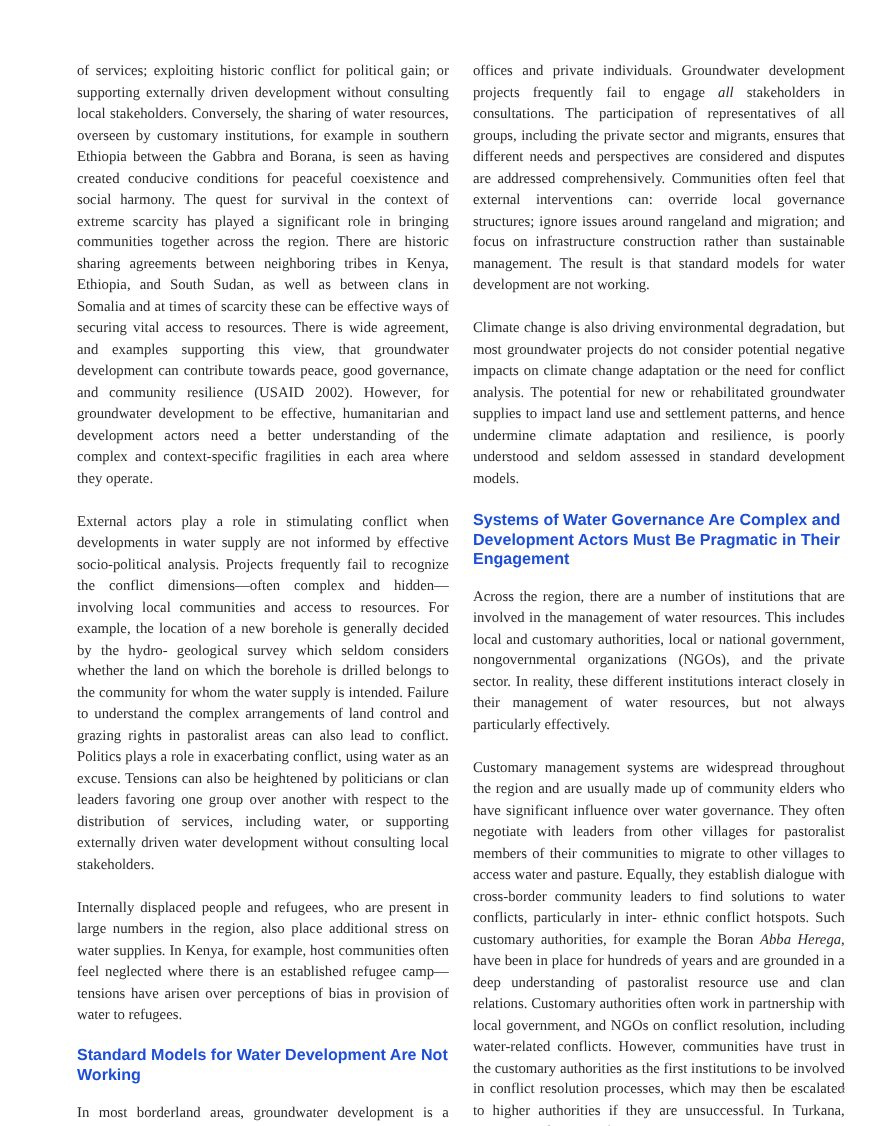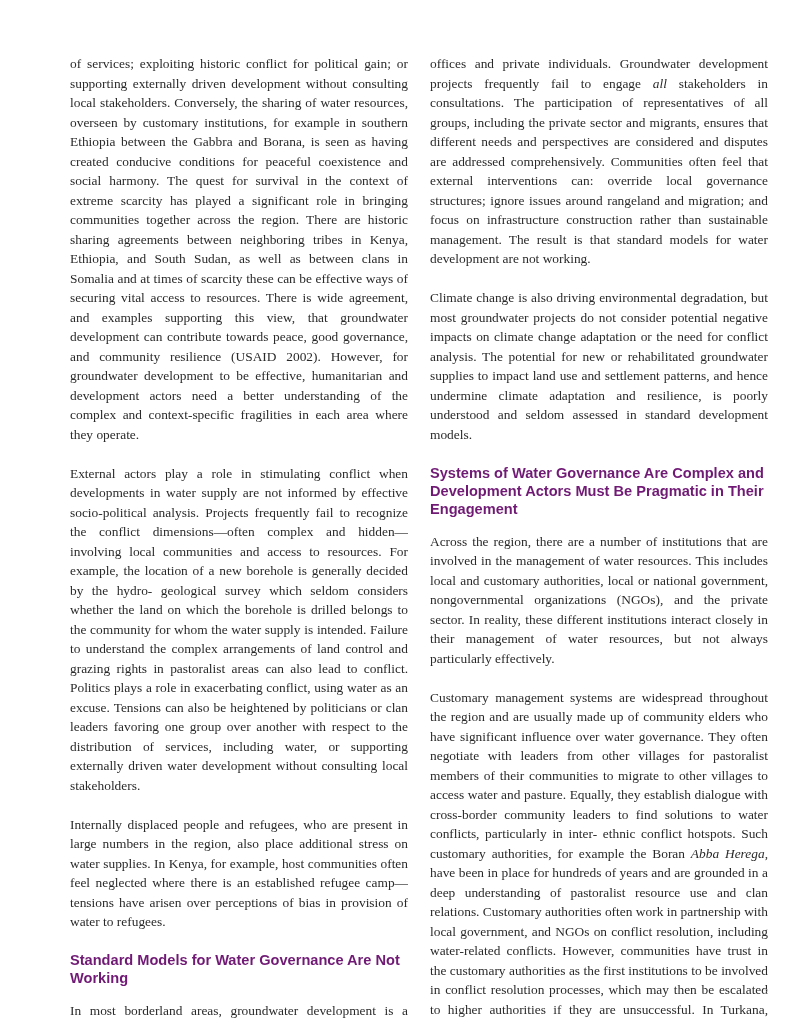--- a/index.html
+++ b/index.html
@@ -34,21 +34,21 @@
       color: #2a2a2a;
       text-align: justify;
       margin: 0 0 19.5px 0;
       hyphens: none;
     }
     h2.section {
       font-family: "Liberation Sans", "DejaVu Sans", sans-serif;
       font-weight: bold;
       font-size: 14.6px;
       line-height: 18px;
-      color: #701a75;
+      color: #1d4ed8;
       margin: 4px 0 14px 0;
     }
     .footer {
       position: absolute;
       top: 988px;
       left: 46px;
       width: 700px;
       font-family: "Liberation Sans", "DejaVu Sans", sans-serif;
       font-size: 7.2px;
       letter-spacing: 0.55px;
@@ -68,21 +68,21 @@
   </style>
 </head>
 <body>
 
 <div class="page">
 
   <div class="column col-left">
     <p class="body">of services; exploiting historic conflict for political gain; or supporting externally driven development without consulting local stakeholders. Conversely, the sharing of water resources, overseen by customary institutions, for example in southern Ethiopia between the Gabbra and Borana, is seen as having created conducive conditions for peaceful coexistence and social harmony. The quest for survival in the context of extreme scarcity has played a significant role in bringing communities together across the region. There are historic sharing agreements between neighboring tribes in Kenya, Ethiopia, and South Sudan, as well as between clans in Somalia and at times of scarcity these can be effective ways of securing vital access to resources. There is wide agreement, and examples supporting this view, that groundwater development can contribute towards peace, good governance, and community resilience (USAID 2002). However, for groundwater development to be effective, humanitarian and development actors need a better understanding of the complex and context-specific fragilities in each area where they operate.</p>
     <p class="body">External actors play a role in stimulating conflict when developments in water supply are not informed by effective socio-political analysis. Projects frequently fail to recognize the conflict dimensions—often complex and hidden—involving local communities and access to resources. For example, the location of a new borehole is generally decided by the hydro- geological survey which seldom considers whether the land on which the borehole is drilled belongs to the community for whom the water supply is intended. Failure to understand the complex arrangements of land control and grazing rights in pastoralist areas can also lead to conflict. Politics plays a role in exacerbating conflict, using water as an excuse. Tensions can also be heightened by politicians or clan leaders favoring one group over another with respect to the distribution of services, including water, or supporting externally driven water development without consulting local stakeholders.</p>
     <p class="body">Internally displaced people and refugees, who are present in large numbers in the region, also place additional stress on water supplies. In Kenya, for example, host communities often feel neglected where there is an established refugee camp—tensions have arisen over perceptions of bias in provision of water to refugees.</p>
-    <h2 class="section">Standard Models for Water Governance Are Not Working</h2>
+    <h2 class="section">Standard Models for Water Development Are Not Working</h2>
     <p class="body">In most borderland areas, groundwater development is a combination of communal efforts by NGOs, government</p>
   </div>
 
   <div class="column col-right">
     <p class="body"><span>offices and private individuals. Groundwater development projects frequently fail to engage </span><em>all</em><span> stakeholders in consultations. The participation of representatives of all groups, including the private sector and migrants, ensures that different needs and perspectives are considered and disputes are addressed comprehensively. Communities often feel that external interventions can: override local governance structures; ignore issues around rangeland and migration; and focus on infrastructure construction rather than sustainable management. The result is that standard models for water development are not working.</span></p>
     <p class="body">Climate change is also driving environmental degradation, but most groundwater projects do not consider potential negative impacts on climate change adaptation or the need for conflict analysis. The potential for new or rehabilitated groundwater supplies to impact land use and settlement patterns, and hence undermine climate adaptation and resilience, is poorly understood and seldom assessed in standard development models.</p>
     <h2 class="section">Systems of Water Governance Are Complex and Development Actors Must Be Pragmatic in Their Engagement</h2>
     <p class="body">Across the region, there are a number of institutions that are involved in the management of water resources. This includes local and customary authorities, local or national government, nongovernmental organizations (NGOs), and the private sector. In reality, these different institutions interact closely in their management of water resources, but not always particularly effectively.</p>
     <p class="body"><span>Customary management systems are widespread throughout the region and are usually made up of community elders who have significant influence over water governance. They often negotiate with leaders from other villages for pastoralist members of their communities to migrate to other villages to access water and pasture. Equally, they establish dialogue with cross-border community leaders to find solutions to water conflicts, particularly in inter- ethnic conflict hotspots. Such customary authorities, for example the Boran </span><em>Abba Herega</em><span>, have been in place for hundreds of years and are grounded in a deep understanding of pastoralist resource use and clan relations. Customary authorities often work in partnership with local government, and NGOs on conflict resolution, including water-related conflicts. However, communities have trust in the customary authorities as the first institutions to be involved in conflict resolution processes, which may then be escalated to higher authorities if they are unsuccessful. In Turkana, Kenya, a wide range of</span></p>
   </div>

